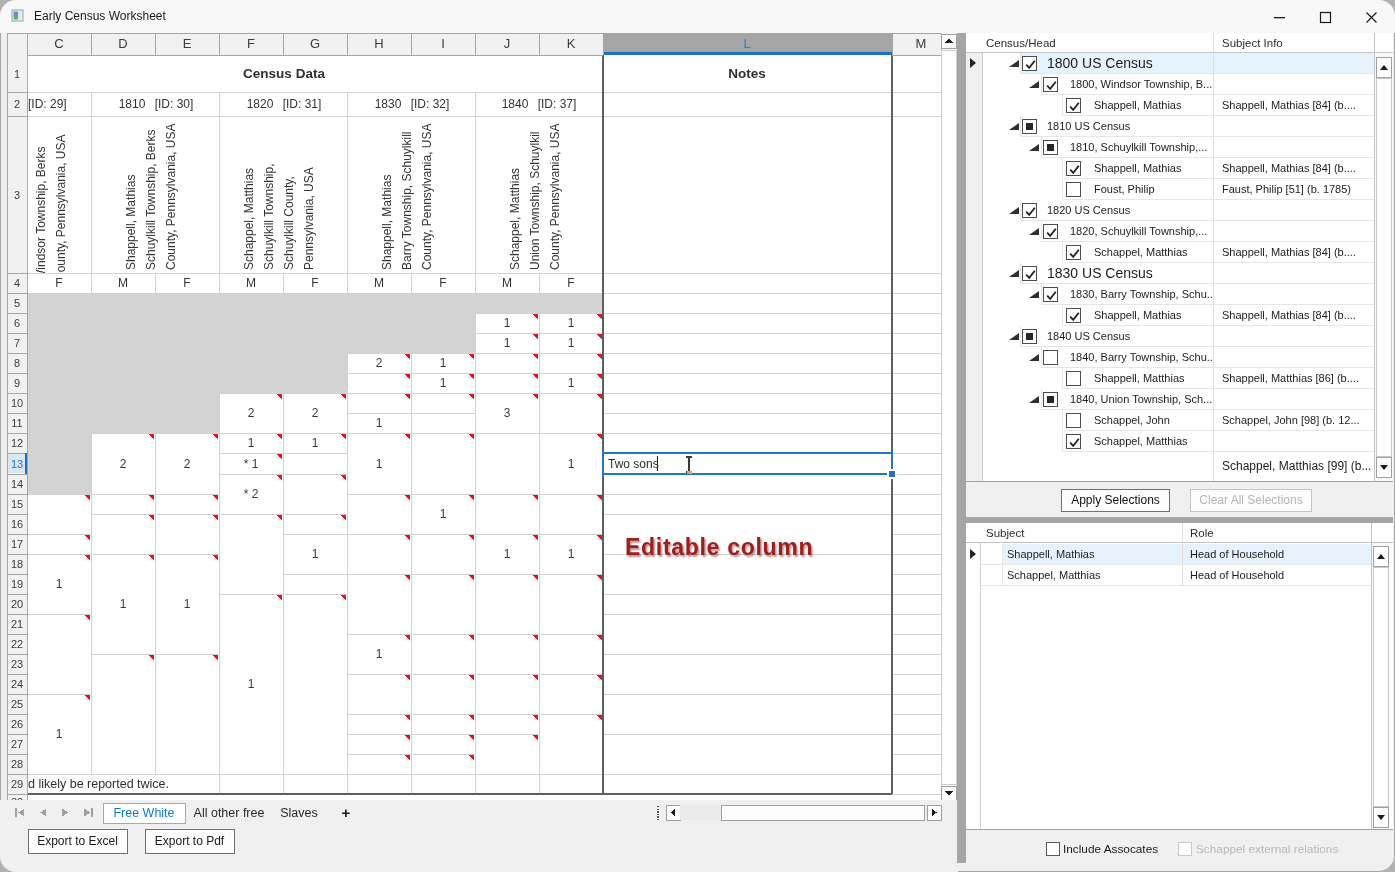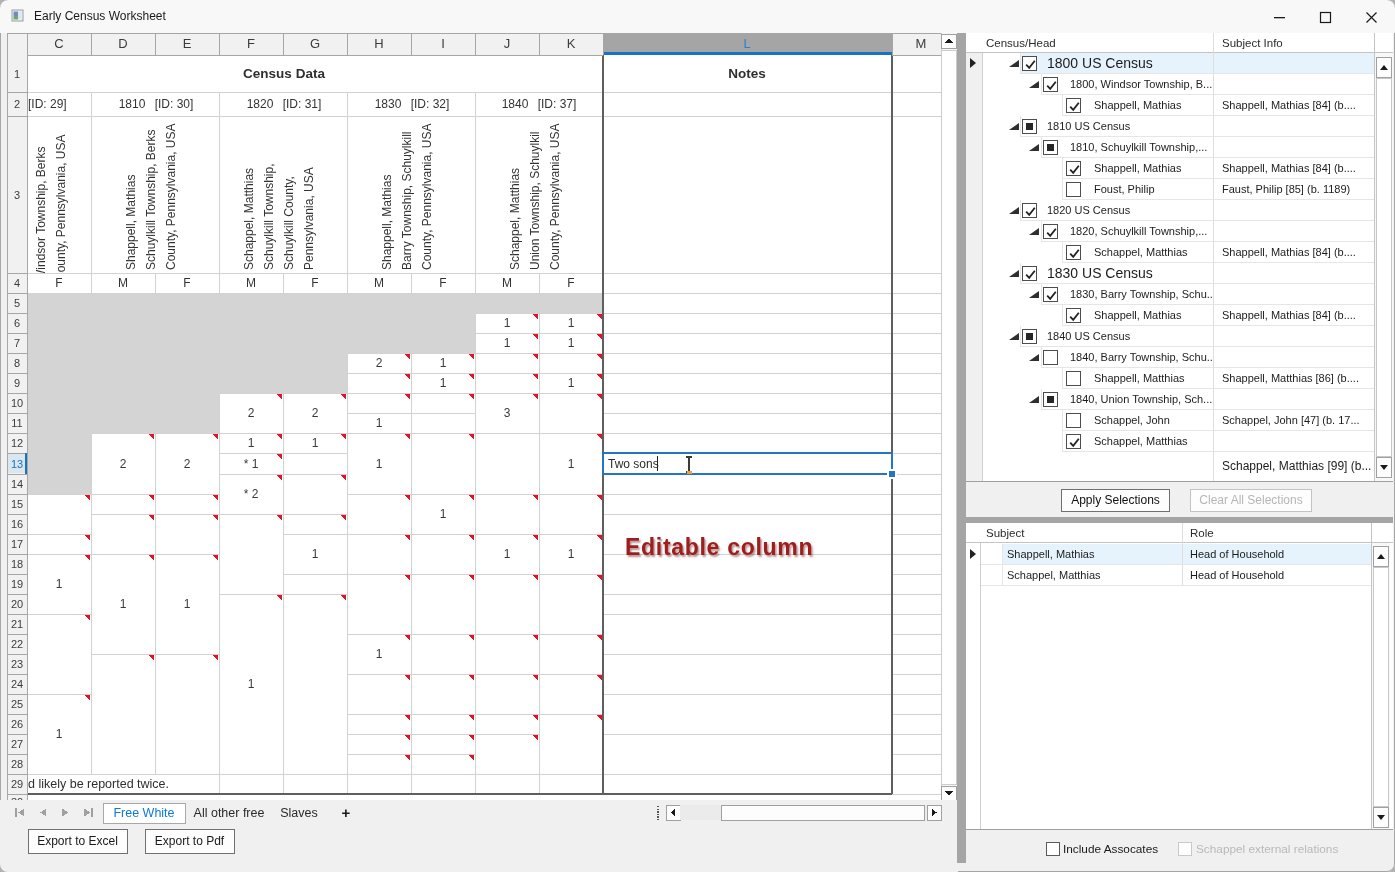--- a/index.html
+++ b/index.html
@@ -1,15 +1,15 @@
 <!DOCTYPE html>
 <html><head><meta charset="utf-8"><style>
 *{margin:0;padding:0;box-sizing:content-box}
 html,body{width:1395px;height:872px;background:#b2b2b2;font-family:"Liberation Sans",sans-serif;overflow:hidden}
-#win{position:absolute;left:0;top:0;width:1395px;height:872px;background:#f0f0f0;border-radius:8px;overflow:hidden;box-shadow:inset 0 0 0 1px #a6a6a6}
+#win{position:absolute;left:0;top:0;width:1395px;height:872px;background:#f0f0f0;border-radius:16px;overflow:hidden;box-shadow:inset 0 0 0 1px #a6a6a6}
 svg text{font-family:"Liberation Sans",sans-serif}
 </style></head>
 <body>
 <div id="win">
 
 <div style="position:absolute;left:0;top:0;width:1395px;height:33px;background:#f8f8f8;border-radius:8px 8px 0 0"></div>
 <svg style="position:absolute;left:0;top:0" width="60" height="33">
   <rect x="12" y="10" width="11" height="11" fill="#eef3f8" stroke="#9b9b9b" stroke-width="1"></rect>
   <rect x="13.5" y="11.5" width="4.5" height="4.5" fill="#6f8fb5"></rect>
   <rect x="13.5" y="16" width="4.5" height="3.5" fill="#6aa777"></rect>
@@ -517,21 +517,21 @@
 <div style="position:absolute;left:1062px;top:178px;width:312px;height:1px;background:#e6e6e6"></div>
 <div style="position:absolute;left:1066px;top:161px;width:13px;height:13px;background:#fff;border:1px solid #4d4d4d"><svg width="15" height="15" viewBox="0 0 15 15">
         <path d="M3.2 7.6l3 3.2 5.6-7" stroke="#222" stroke-width="1.8" fill="none"></path>
       </svg></div>
 <div style="position:absolute;left:1094px;top:158px;width:118px;height:21px;line-height:21px;font-size:11px;color:#1c1c1c;white-space:nowrap;overflow:hidden">Shappell, Mathias</div>
 <div style="position:absolute;left:1222px;top:158px;width:152px;height:21px;line-height:21px;font-size:11px;color:#1c1c1c;white-space:nowrap;overflow:hidden">Shappell, Mathias [84] (b....</div>
 <div style="position:absolute;left:1062px;top:179px;width:1px;height:21px;background:#e6e6e6"></div>
 <div style="position:absolute;left:1062px;top:199px;width:312px;height:1px;background:#e6e6e6"></div>
 <div style="position:absolute;left:1066px;top:182px;width:13px;height:13px;background:#fff;border:1px solid #4d4d4d"></div>
 <div style="position:absolute;left:1094px;top:179px;width:118px;height:21px;line-height:21px;font-size:11px;color:#1c1c1c;white-space:nowrap;overflow:hidden">Foust, Philip</div>
-<div style="position:absolute;left:1222px;top:179px;width:152px;height:21px;line-height:21px;font-size:11px;color:#1c1c1c;white-space:nowrap;overflow:hidden">Faust, Philip [85] (b. 1189)</div>
+<div style="position:absolute;left:1222px;top:179px;width:152px;height:21px;line-height:21px;font-size:11px;color:#1c1c1c;white-space:nowrap;overflow:hidden">Faust, Philip [51] (b. 1785)</div>
 <div style="position:absolute;left:1020px;top:200px;width:1px;height:21px;background:#e6e6e6"></div>
 <div style="position:absolute;left:1020px;top:220px;width:354px;height:1px;background:#e6e6e6"></div>
 <div style="position:absolute;left:1009px;top:207px;width:10px;height:7px;background:#2f2f2f;clip-path:polygon(100% 0,100% 100%,0 100%)"></div>
 <div style="position:absolute;left:1022px;top:203px;width:13px;height:13px;background:#fff;border:1px solid #4d4d4d"><svg width="15" height="15" viewBox="0 0 15 15">
         <path d="M3.2 7.6l3 3.2 5.6-7" stroke="#222" stroke-width="1.8" fill="none"></path>
       </svg></div>
 <div style="position:absolute;left:1047px;top:200px;width:165px;height:21px;line-height:21px;font-size:11px;color:#1c1c1c;white-space:nowrap;overflow:hidden">1820 US Census</div>
 <div style="position:absolute;left:1041px;top:221px;width:1px;height:21px;background:#e6e6e6"></div>
 <div style="position:absolute;left:1041px;top:241px;width:333px;height:1px;background:#e6e6e6"></div>
 <div style="position:absolute;left:1029px;top:228px;width:10px;height:7px;background:#2f2f2f;clip-path:polygon(100% 0,100% 100%,0 100%)"></div>
@@ -588,21 +588,21 @@
 <div style="position:absolute;left:1041px;top:409px;width:333px;height:1px;background:#e6e6e6"></div>
 <div style="position:absolute;left:1029px;top:396px;width:10px;height:7px;background:#2f2f2f;clip-path:polygon(100% 0,100% 100%,0 100%)"></div>
 <div style="position:absolute;left:1043px;top:392px;width:13px;height:13px;background:#fff;border:1px solid #4d4d4d">
       <div style="position:absolute;left:3px;top:3px;width:7px;height:7px;background:#262626"></div>
     </div>
 <div style="position:absolute;left:1070px;top:389px;width:142px;height:21px;line-height:21px;font-size:11px;color:#1c1c1c;white-space:nowrap;overflow:hidden">1840, Union Township, Sch...</div>
 <div style="position:absolute;left:1062px;top:410px;width:1px;height:21px;background:#e6e6e6"></div>
 <div style="position:absolute;left:1062px;top:430px;width:312px;height:1px;background:#e6e6e6"></div>
 <div style="position:absolute;left:1066px;top:413px;width:13px;height:13px;background:#fff;border:1px solid #4d4d4d"></div>
 <div style="position:absolute;left:1094px;top:410px;width:118px;height:21px;line-height:21px;font-size:11px;color:#1c1c1c;white-space:nowrap;overflow:hidden">Schappel, John</div>
-<div style="position:absolute;left:1222px;top:410px;width:152px;height:21px;line-height:21px;font-size:11px;color:#1c1c1c;white-space:nowrap;overflow:hidden">Schappel, John [47] (b. 17...</div>
+<div style="position:absolute;left:1222px;top:410px;width:152px;height:21px;line-height:21px;font-size:11px;color:#1c1c1c;white-space:nowrap;overflow:hidden">Schappel, John [98] (b. 12...</div>
 <div style="position:absolute;left:1062px;top:431px;width:1px;height:21px;background:#e6e6e6"></div>
 <div style="position:absolute;left:1062px;top:451px;width:312px;height:1px;background:#e6e6e6"></div>
 <div style="position:absolute;left:1066px;top:434px;width:13px;height:13px;background:#fff;border:1px solid #4d4d4d"><svg width="15" height="15" viewBox="0 0 15 15">
         <path d="M3.2 7.6l3 3.2 5.6-7" stroke="#222" stroke-width="1.8" fill="none"></path>
       </svg></div>
 <div style="position:absolute;left:1094px;top:431px;width:118px;height:21px;line-height:21px;font-size:11px;color:#1c1c1c;white-space:nowrap;overflow:hidden">Schappel, Matthias</div>
 <div style="position:absolute;left:1222px;top:456px;width:152px;height:21px;line-height:21px;font-size:12px;color:#1c1c1c;white-space:nowrap;overflow:hidden">Schappel, Matthias [99] (b...</div>
 <div style="position:absolute;left:1375px;top:53px;width:18px;height:428px;background:#f8f8f8"></div>
 <div style="position:absolute;left:1375.5px;top:57px;width:14px;height:19px;background:#fdfdfd;border:1px solid #a0a0a0">
       <div style="position:absolute;left:3px;top:7px;width:0;height:0;border-bottom:5px solid #1a1a1a;border-left:4.5px solid transparent;border-right:4.5px solid transparent"></div>

